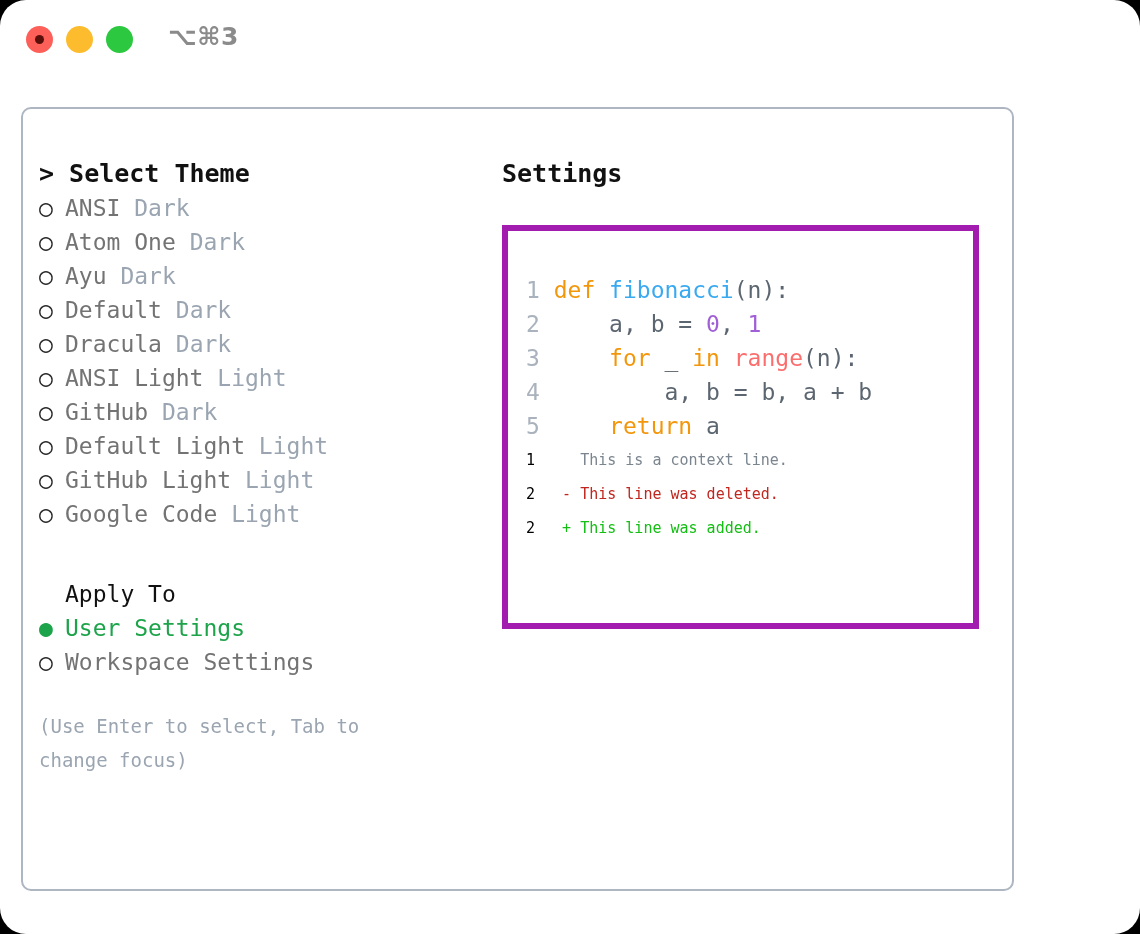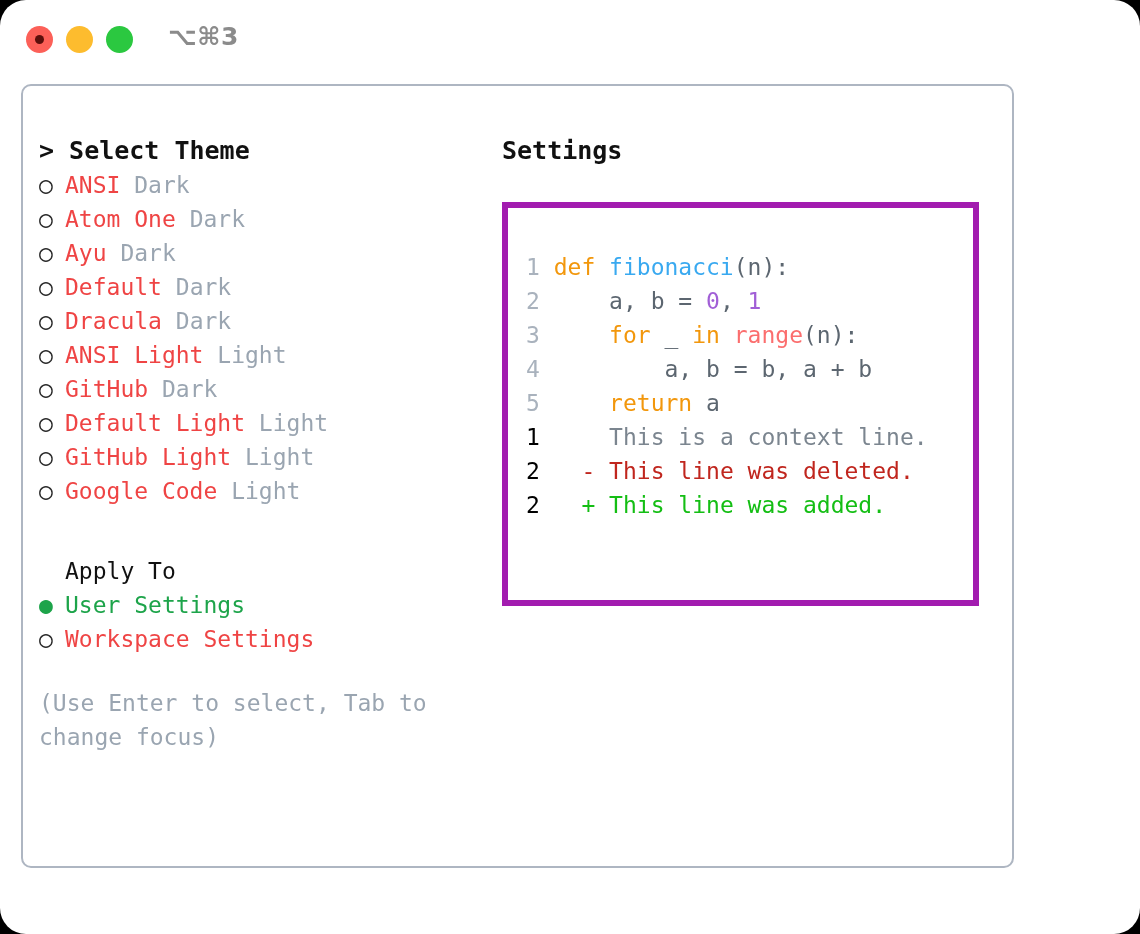--- a/index.html
+++ b/index.html
@@ -58,21 +58,21 @@
     color: #8b8b8b;
     letter-spacing: 0.5px;
     white-space: pre;
     font-family: "DejaVu Sans", "Liberation Sans", sans-serif;
   }
 
   
   .panel {
     position: absolute;
     left: 21px;
-    top: 84px;
+    top: 107px;
     width: 993px;
     height: 784px;
     border: 2px solid #aeb6c2;
     border-radius: 10px;
     box-sizing: border-box;
     background: #ffffff;
   }
 
   
   .left-col {
@@ -92,37 +92,37 @@
     display: block;
     font-size: 23px;
     line-height: 34px;
     color: #2b2b2b;
     white-space: pre;
   }
   .opt .marker {
     display: inline-block;
     width: 26px;
   }
-  .opt .name { color: #ef4444; }
+  .opt .name { color: #737373; }
   .opt .variant { color: #9aa5b1; }
   .opt.selected .marker,
   .opt.selected .name { color: #1da44a; }
 
   .subhead {
     font-size: 23px;
     line-height: 34px;
     color: #111111;
     padding-left: 26px;
     white-space: pre;
   }
   .spacer-lg { height: 46px; }
   .spacer-sm { height: 30px; }
 
   .hint {
-    font-size: 23px;
+    font-size: 19px;
     line-height: 34px;
     color: #9aa5b1;
     width: 400px;
     white-space: normal;
   }
 
   
   .right-col {
     position: absolute;
     left: 479px;
@@ -160,21 +160,21 @@
   .tok-fn   { color: #39a9f0; }
   .tok-num  { color: #a15fd6; }
   .tok-bi   { color: #fb6e6e; }
   .tok-plain{ color: #5c6670; }
   .tok-punc { color: #5c6670; }
 
   .diff {
     position: absolute;
     left: 18px;
     top: 212px;
-    font-size: 23px;
+    font-size: 15px;
     line-height: 34px;
     white-space: pre;
   }
   .diff-ctx { color: #7b858f; }
   .diff-del { color: #c0261e; }
   .diff-add { color: #14be14; }
 </style>
 </head>
 <body>
 

